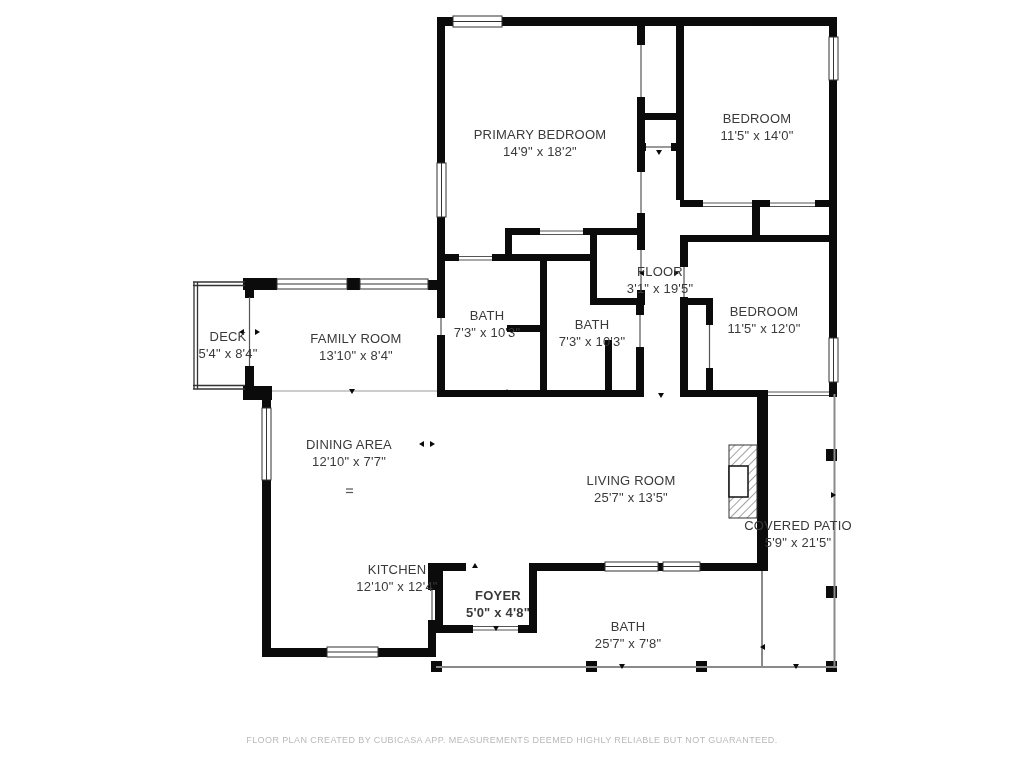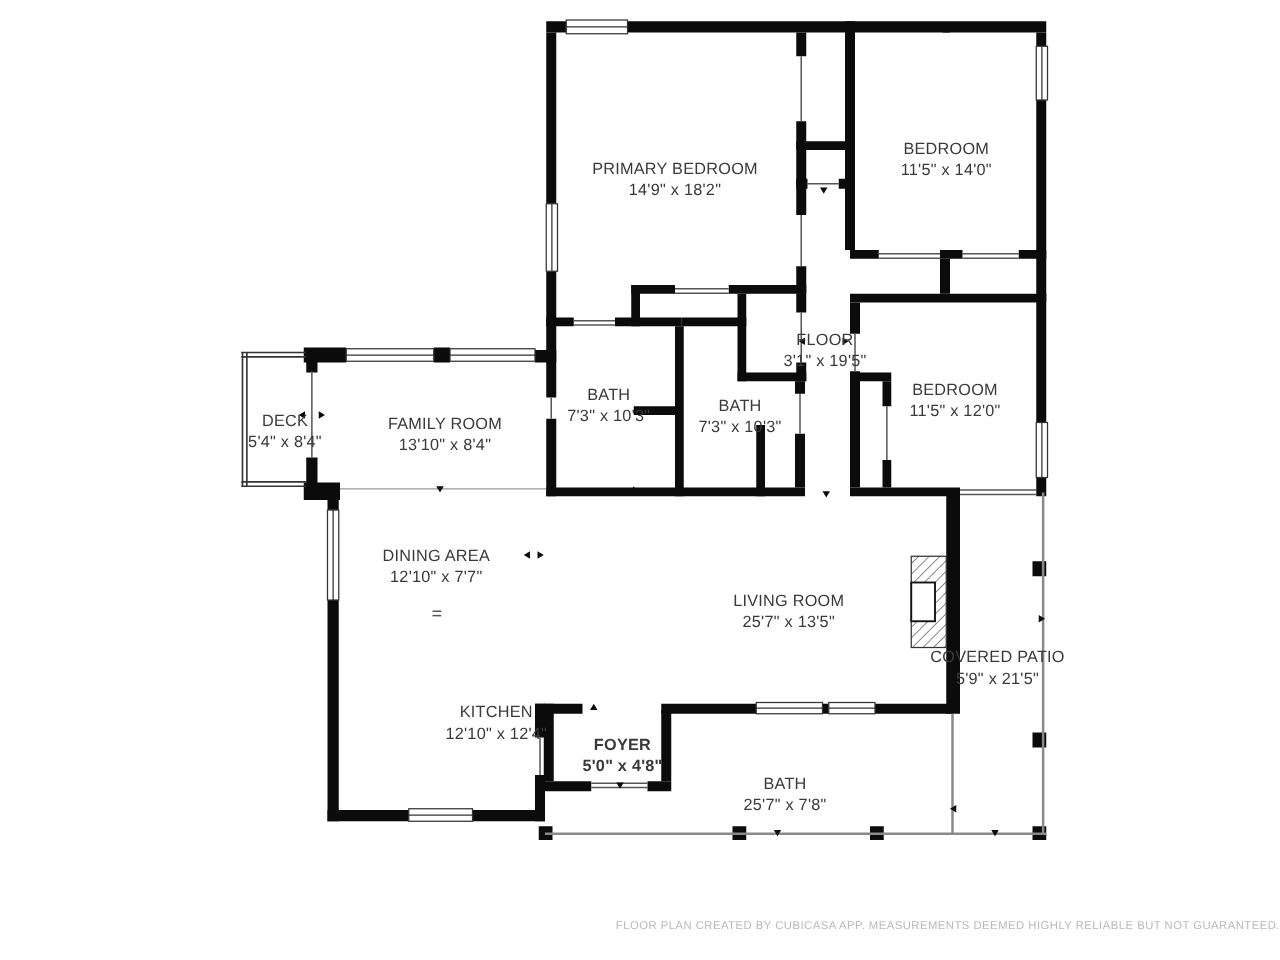--- a/index.html
+++ b/index.html
@@ -7,21 +7,21 @@
   #plan{position:relative;width:1024px;height:768px;background:#fff;}
   #walls-svg{position:absolute;left:0;top:0;}
   .room-label{
     position:absolute;transform:translate(-50%,-50%);
     text-align:center;color:#3a3a3a;font-size:13px;line-height:1.32;
     letter-spacing:.2px;white-space:nowrap;pointer-events:none;
   }
   .room-label .room-name{display:block;}
   .room-label .room-dims{display:block;}
   #footer-disclaimer{
-    position:absolute;left:0;top:735px;width:1024px;text-align:right;
+    position:absolute;left:0;top:735px;width:1024px;text-align:center;
     color:#b9b9b9;font-size:9px;letter-spacing:.4px;
   }
 </style>
 </head>
 <body>
 
 <div id="plan">
 
   <svg id="walls-svg" width="1024" height="768" viewBox="0 0 1024 768">
     <defs>

